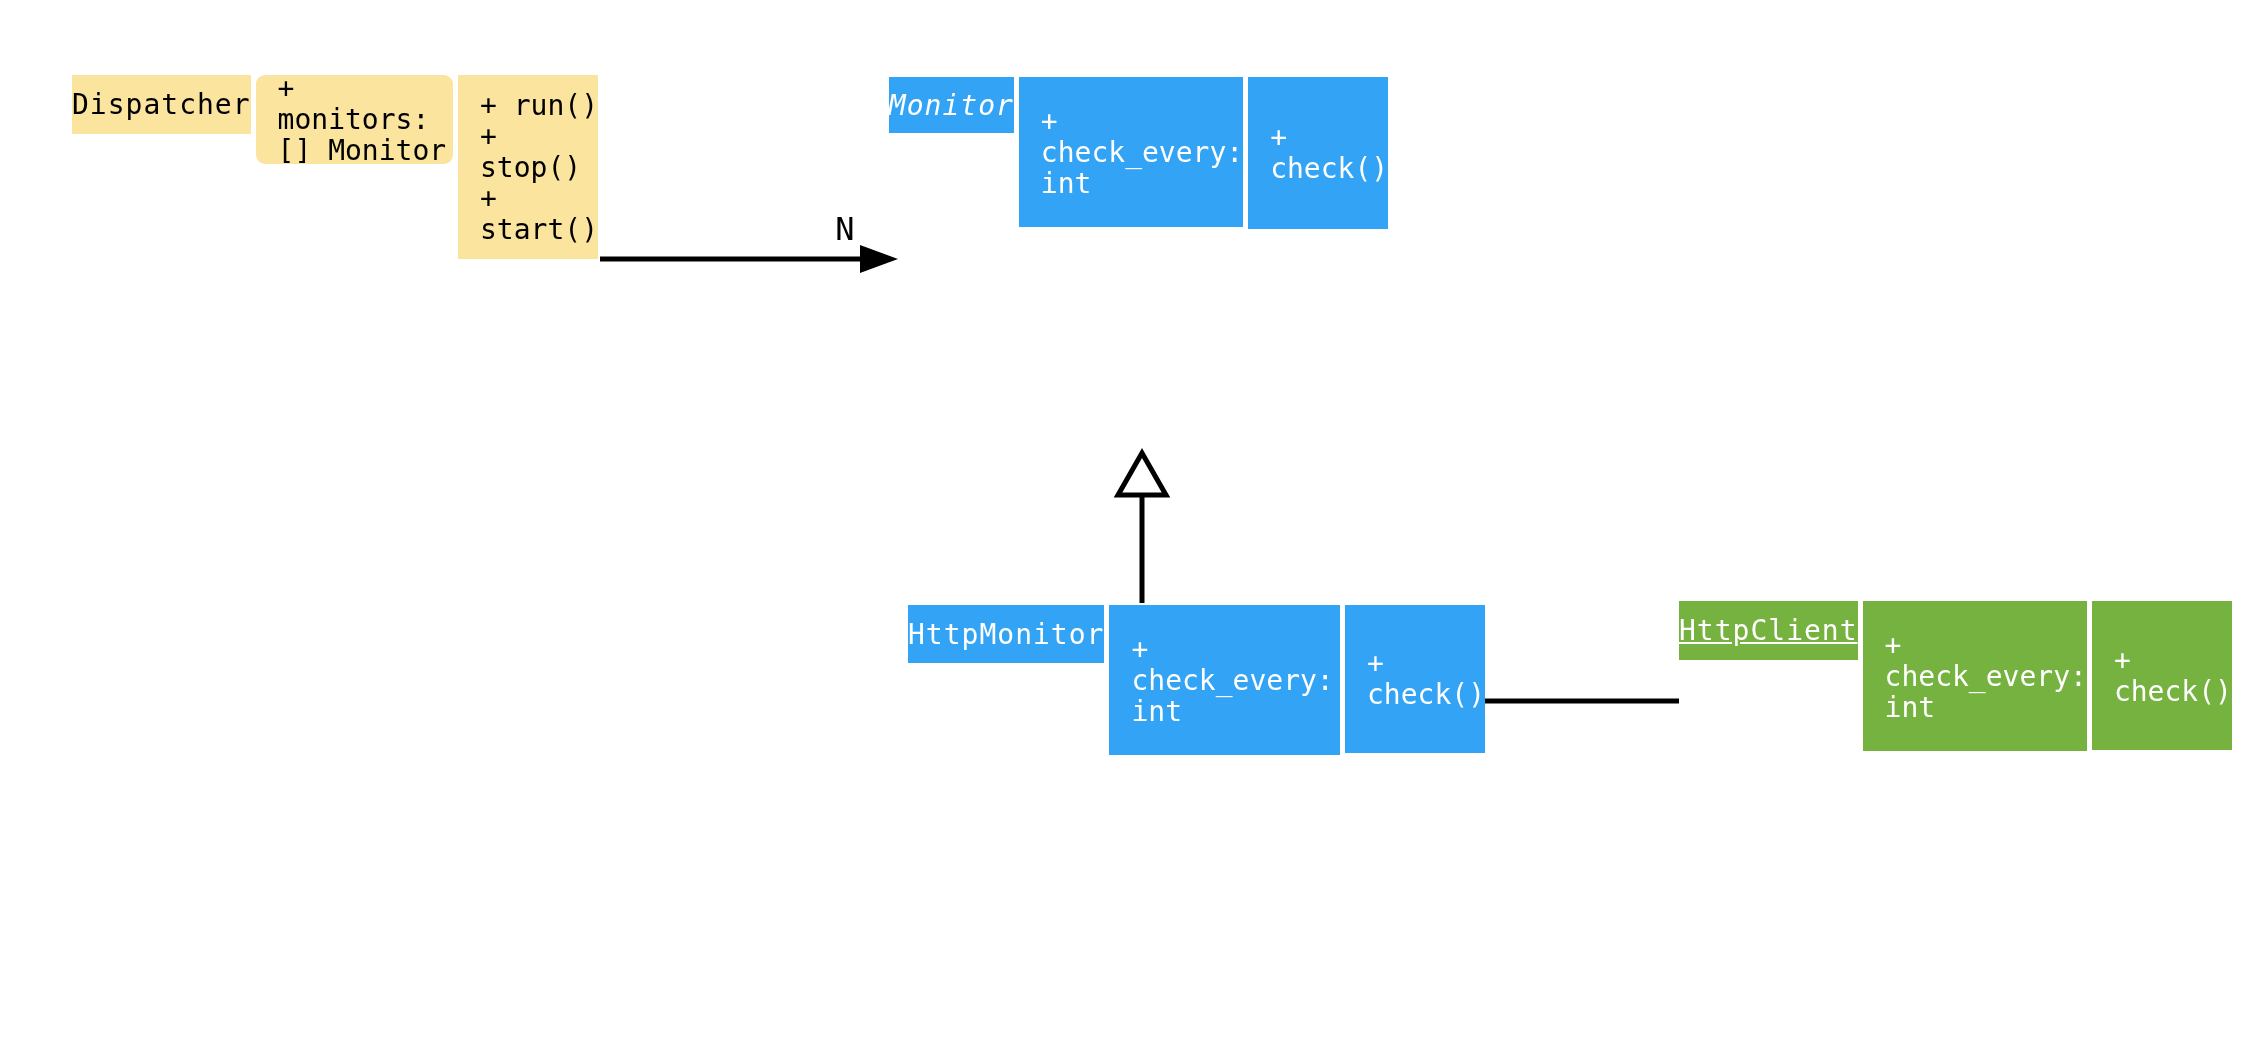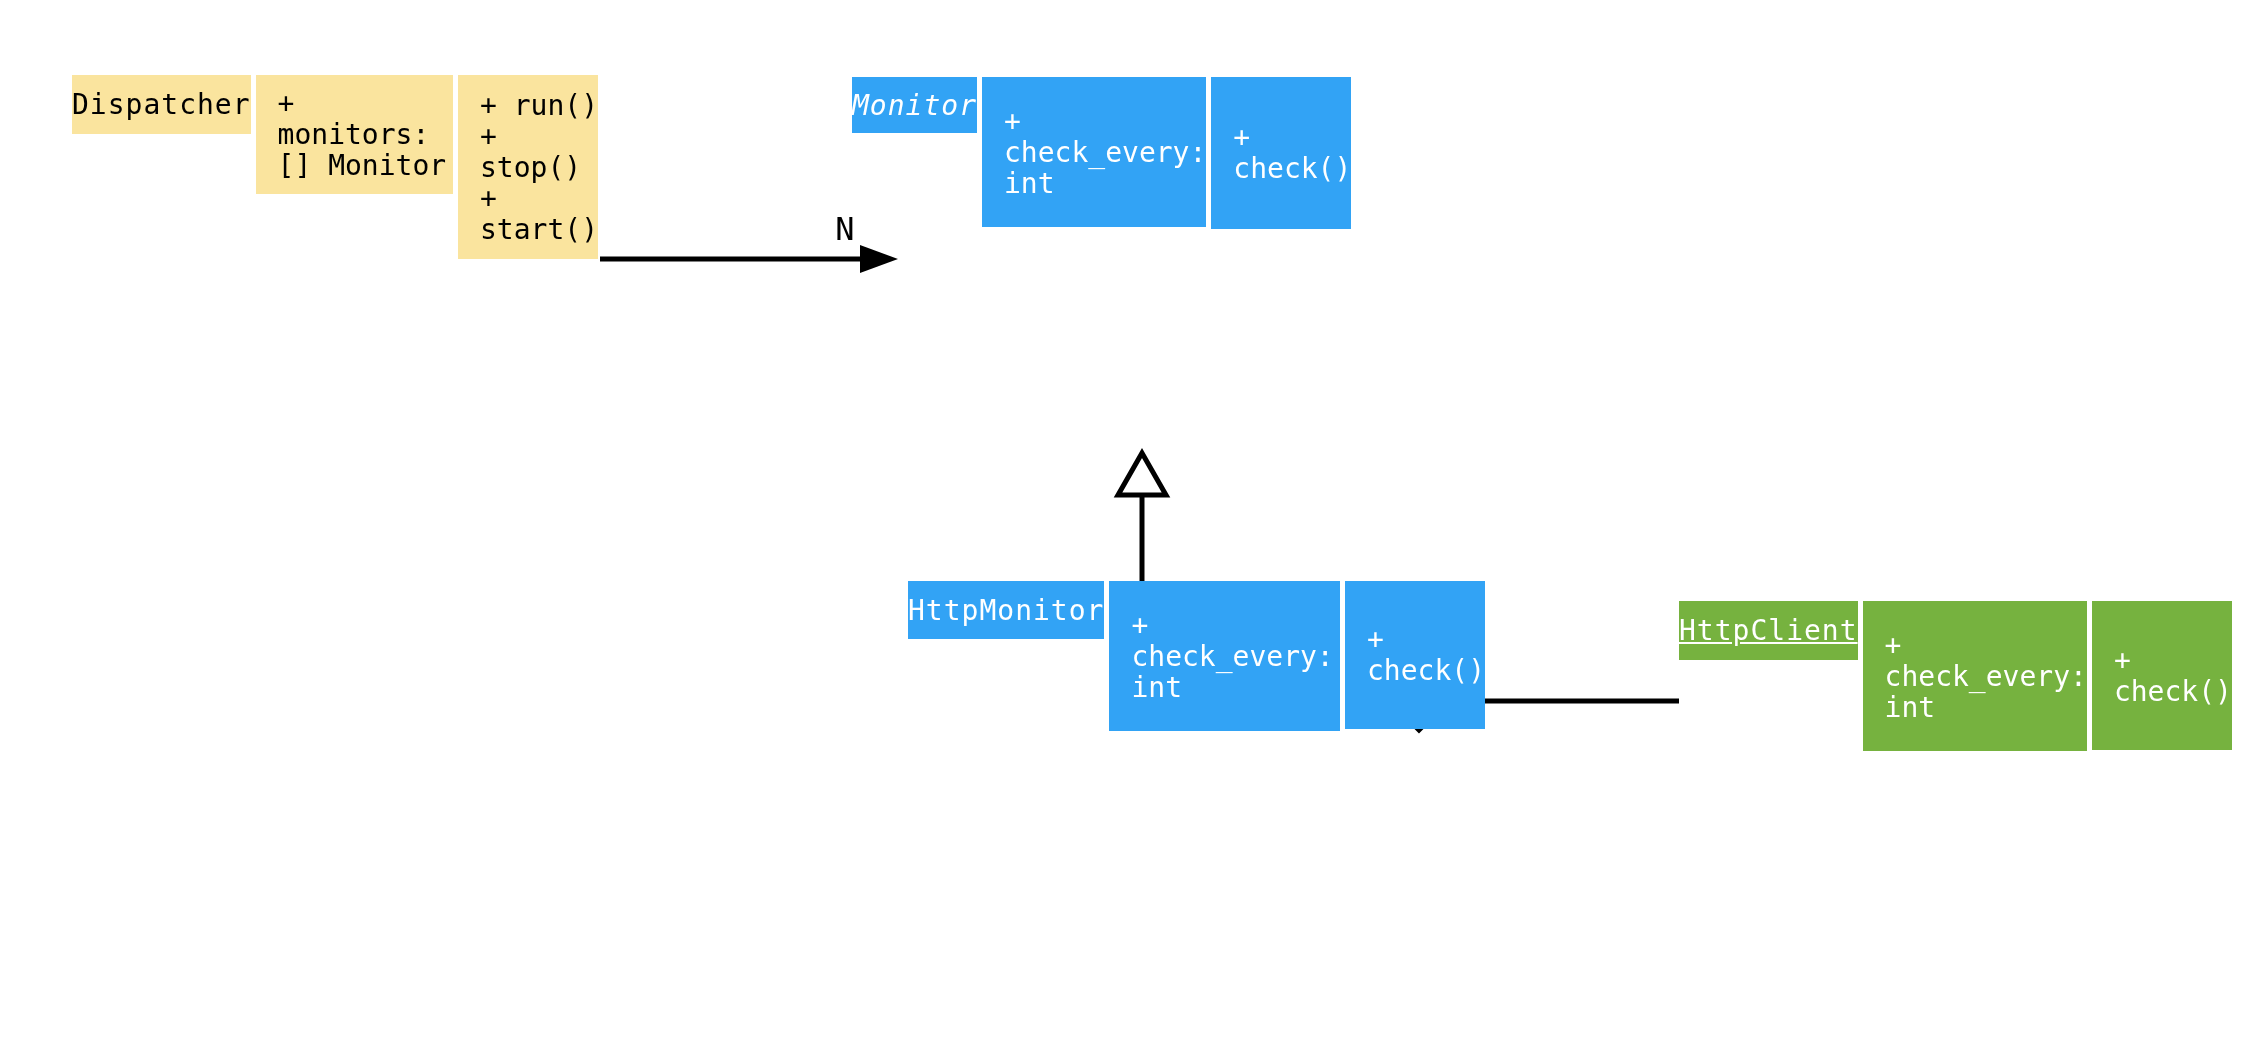--- a/index.html
+++ b/index.html
@@ -63,29 +63,29 @@
   .uml-class .compartment {
     display: flex;
     flex-direction: column;
     justify-content: center;
     padding-left: 22px;
     line-height: 31px;
   }
   
   #cls-dispatcher { left: 72px;  top: 75px;  width: 526px; }
   #cls-dispatcher .title   { height: 59px; }
-  #cls-dispatcher .attrs   { height: 119px; }
+  #cls-dispatcher .attrs   { height: 89px; border-radius: 9px; }
   #cls-dispatcher .methods { height: 184px; }
   
-  #cls-monitor { left: 852px; top: 77px; width: 485px; }
+  #cls-monitor { left: 896px; top: 77px; width: 485px; justify-content: center; }
   #cls-monitor .title   { height: 56px; }
   #cls-monitor .attrs   { height: 150px; }
   #cls-monitor .methods { height: 152px; }
   
-  #cls-httpmonitor { left: 900px; top: 581px; width: 577px; padding-left: 8px; }
+  #cls-httpmonitor { left: 900px; top: 605px; width: 577px; padding-left: 8px; }
   #cls-httpmonitor .title   { height: 58px; }
   #cls-httpmonitor .attrs   { height: 150px; }
   #cls-httpmonitor .methods { height: 148px; }
   
   #cls-httpclient { left: 1679px; top: 601px; width: 487px; }
   #cls-httpclient .title   { height: 59px; text-decoration: underline; }
   #cls-httpclient .attrs   { height: 150px; }
   #cls-httpclient .methods { height: 149px; }
 </style>
 </head>

